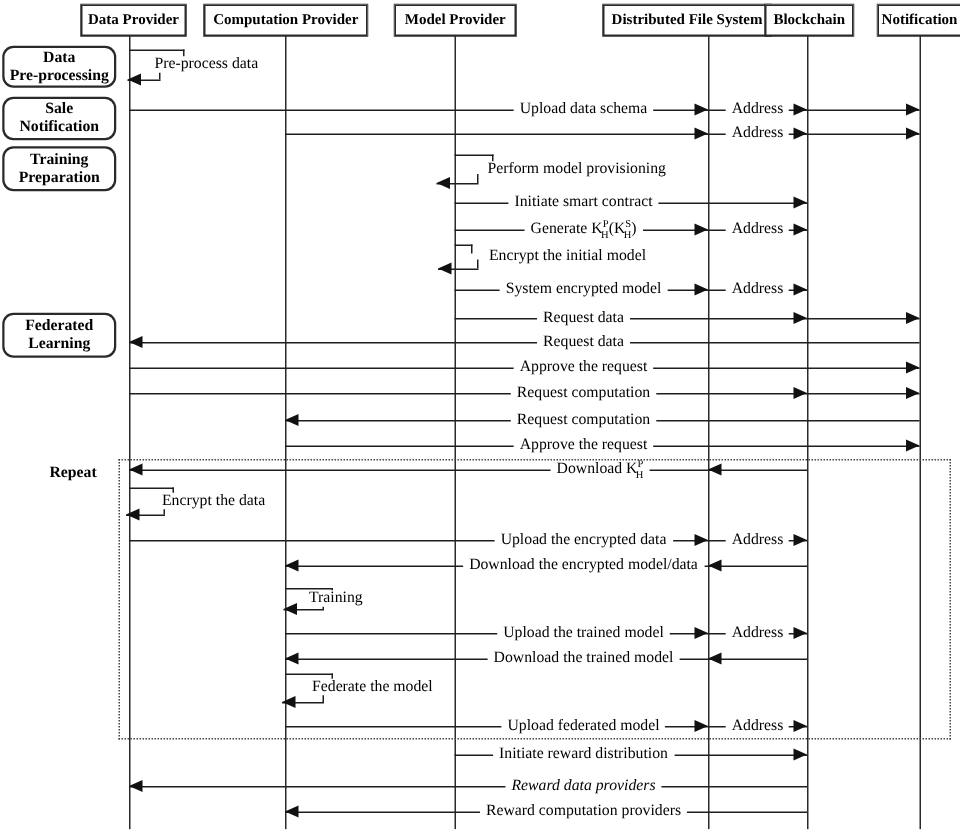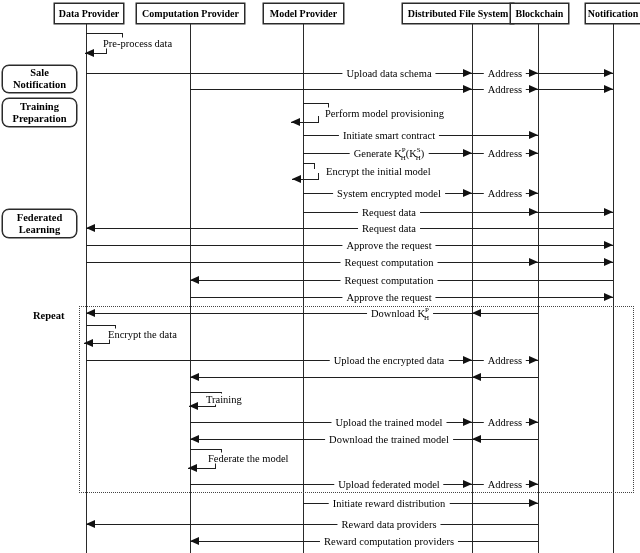--- a/index.html
+++ b/index.html
@@ -47,20 +47,21 @@
     <div class="lifeline" style="left: 190px;"></div>
     <div class="actor-box" style="left: 136px; width: 107px;">Computation Provider</div>
     <div class="lifeline" style="left: 303px;"></div>
     <div class="actor-box" style="left: 263px; width: 79px;">Model Provider</div>
     <div class="lifeline" style="left: 472px;"></div>
     <div class="actor-box" style="left: 402px; width: 110px;">Distributed File System</div>
     <div class="lifeline" style="left: 538px;"></div>
     <div class="actor-box" style="left: 510px; width: 57px;">Blockchain</div>
     <div class="lifeline" style="left: 613px;"></div>
     <div class="actor-box" style="left: 585px; width: 54px;">Notification</div>
+    <div class="phase-box" style="top: 31px; height: 25px;">Data<br>Pre-processing</div>
     <div class="phase-box" style="top: 65px; height: 26px;">Sale<br>Notification</div>
     <div class="phase-box" style="top: 98px; height: 27px;">Training<br>Preparation</div>
     <div class="phase-box" style="top: 209px; height: 27px;">Federated<br>Learning</div>
     <div class="repeat-box" style="left: 79px; top: 306px; width: 553px; height: 185px;"></div>
     <div class="arrow-line" style="left: 86px; top: 73px; width: 386px;"></div>
     <div class="arrow-head right" style="left: 463px; top: 69px;"></div>
     <div class="msg-label" style="left: 389px; top: 73px;">Upload data schema</div>
     <div class="arrow-line" style="left: 472px; top: 73px; width: 66px;"></div>
     <div class="arrow-head right" style="left: 529px; top: 69px;"></div>
     <div class="msg-label" style="left: 505px; top: 73px;">Address</div>
@@ -118,20 +119,21 @@
     <div class="arrow-line" style="left: 86px; top: 360px; width: 386px;"></div>
     <div class="arrow-head right" style="left: 463px; top: 356px;"></div>
     <div class="msg-label" style="left: 389px; top: 360px;">Upload the encrypted data</div>
     <div class="arrow-line" style="left: 472px; top: 360px; width: 66px;"></div>
     <div class="arrow-head right" style="left: 529px; top: 356px;"></div>
     <div class="msg-label" style="left: 505px; top: 360px;">Address</div>
     <div class="arrow-line" style="left: 472px; top: 377px; width: 66px;"></div>
     <div class="arrow-head left" style="left: 472px; top: 373px;"></div>
     <div class="arrow-line" style="left: 190px; top: 377px; width: 282px;"></div>
     <div class="arrow-head left" style="left: 190px; top: 373px;"></div>
+    <div class="msg-label" style="left: 389px; top: 377px;">Download the encrypted model/data</div>
     <div class="arrow-line" style="left: 190px; top: 422px; width: 282px;"></div>
     <div class="arrow-head right" style="left: 463px; top: 418px;"></div>
     <div class="msg-label" style="left: 389px; top: 422px;">Upload the trained model</div>
     <div class="arrow-line" style="left: 472px; top: 422px; width: 66px;"></div>
     <div class="arrow-head right" style="left: 529px; top: 418px;"></div>
     <div class="msg-label" style="left: 505px; top: 422px;">Address</div>
     <div class="arrow-line" style="left: 472px; top: 439px; width: 66px;"></div>
     <div class="arrow-head left" style="left: 472px; top: 435px;"></div>
     <div class="arrow-line" style="left: 190px; top: 439px; width: 282px;"></div>
     <div class="arrow-head left" style="left: 190px; top: 435px;"></div>
@@ -140,21 +142,21 @@
     <div class="arrow-head right" style="left: 463px; top: 480px;"></div>
     <div class="msg-label" style="left: 389px; top: 484px;">Upload federated model</div>
     <div class="arrow-line" style="left: 472px; top: 484px; width: 66px;"></div>
     <div class="arrow-head right" style="left: 529px; top: 480px;"></div>
     <div class="msg-label" style="left: 505px; top: 484px;">Address</div>
     <div class="arrow-line" style="left: 303px; top: 503px; width: 235px;"></div>
     <div class="arrow-head right" style="left: 529px; top: 499px;"></div>
     <div class="msg-label" style="left: 389px; top: 503px;">Initiate reward distribution</div>
     <div class="arrow-line" style="left: 86px; top: 524px; width: 452px;"></div>
     <div class="arrow-head left" style="left: 86px; top: 520px;"></div>
-    <div class="msg-label" style="left: 389px; top: 524px;">Reward data providers</div>
+    <div class="msg-label" style="left: 389px; top: 524px; font-style: italic;">Reward data providers</div>
     <div class="arrow-line" style="left: 190px; top: 541px; width: 348px;"></div>
     <div class="arrow-head left" style="left: 190px; top: 537px;"></div>
     <div class="msg-label" style="left: 389px; top: 541px;">Reward computation providers</div>
     <div class="arrow-line" style="left: 86px; top: 33px; width: 37px;"></div>
     <div class="vtick" style="left: 122px; top: 33px; height: 6px;"></div>
     <div class="arrow-line" style="left: 85px; top: 53px; width: 22px;"></div>
     <div class="vtick" style="left: 106px; top: 47px; height: 6px;"></div>
     <div class="arrow-head left" style="left: 85px; top: 49px;"></div>
     <div class="self-label" style="left: 101px; top: 43px;">Pre-process data</div>
     <div class="arrow-line" style="left: 303px; top: 103px; width: 26px;"></div>

